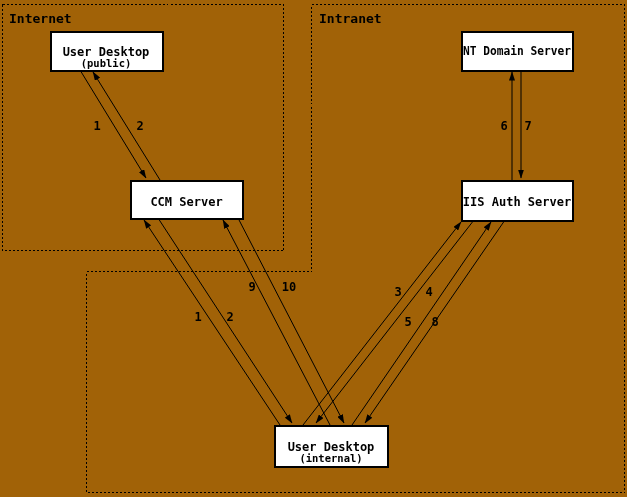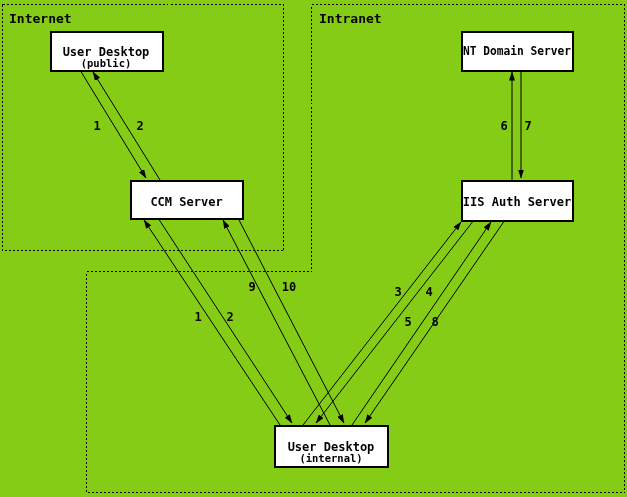--- a/index.html
+++ b/index.html
@@ -1,16 +1,16 @@
 <!DOCTYPE html>
 <html><head>
 <meta charset="utf-8">
 <style>
   html, body { margin: 0; padding: 0; background: #ffffff; }
-  .stage { position: relative; width: 627px; height: 497px; background: #84cc16; overflow: hidden; }
+  .stage { position: relative; width: 627px; height: 497px; background: #a16207; overflow: hidden; }
   svg text {
     font-family: "DejaVu Sans Mono", "Liberation Mono", monospace;
     font-weight: bold;
     fill: #000000;
   }
   .region-label { font-size: 13px; }
   .node-title   { font-size: 12px; }
   .node-subtitle{ font-size: 10.5px; }
   .step-label   { font-size: 12px; }
   .region-border { fill: none; stroke: #000000; stroke-width: 1.4; stroke-dasharray: 2,2; }

